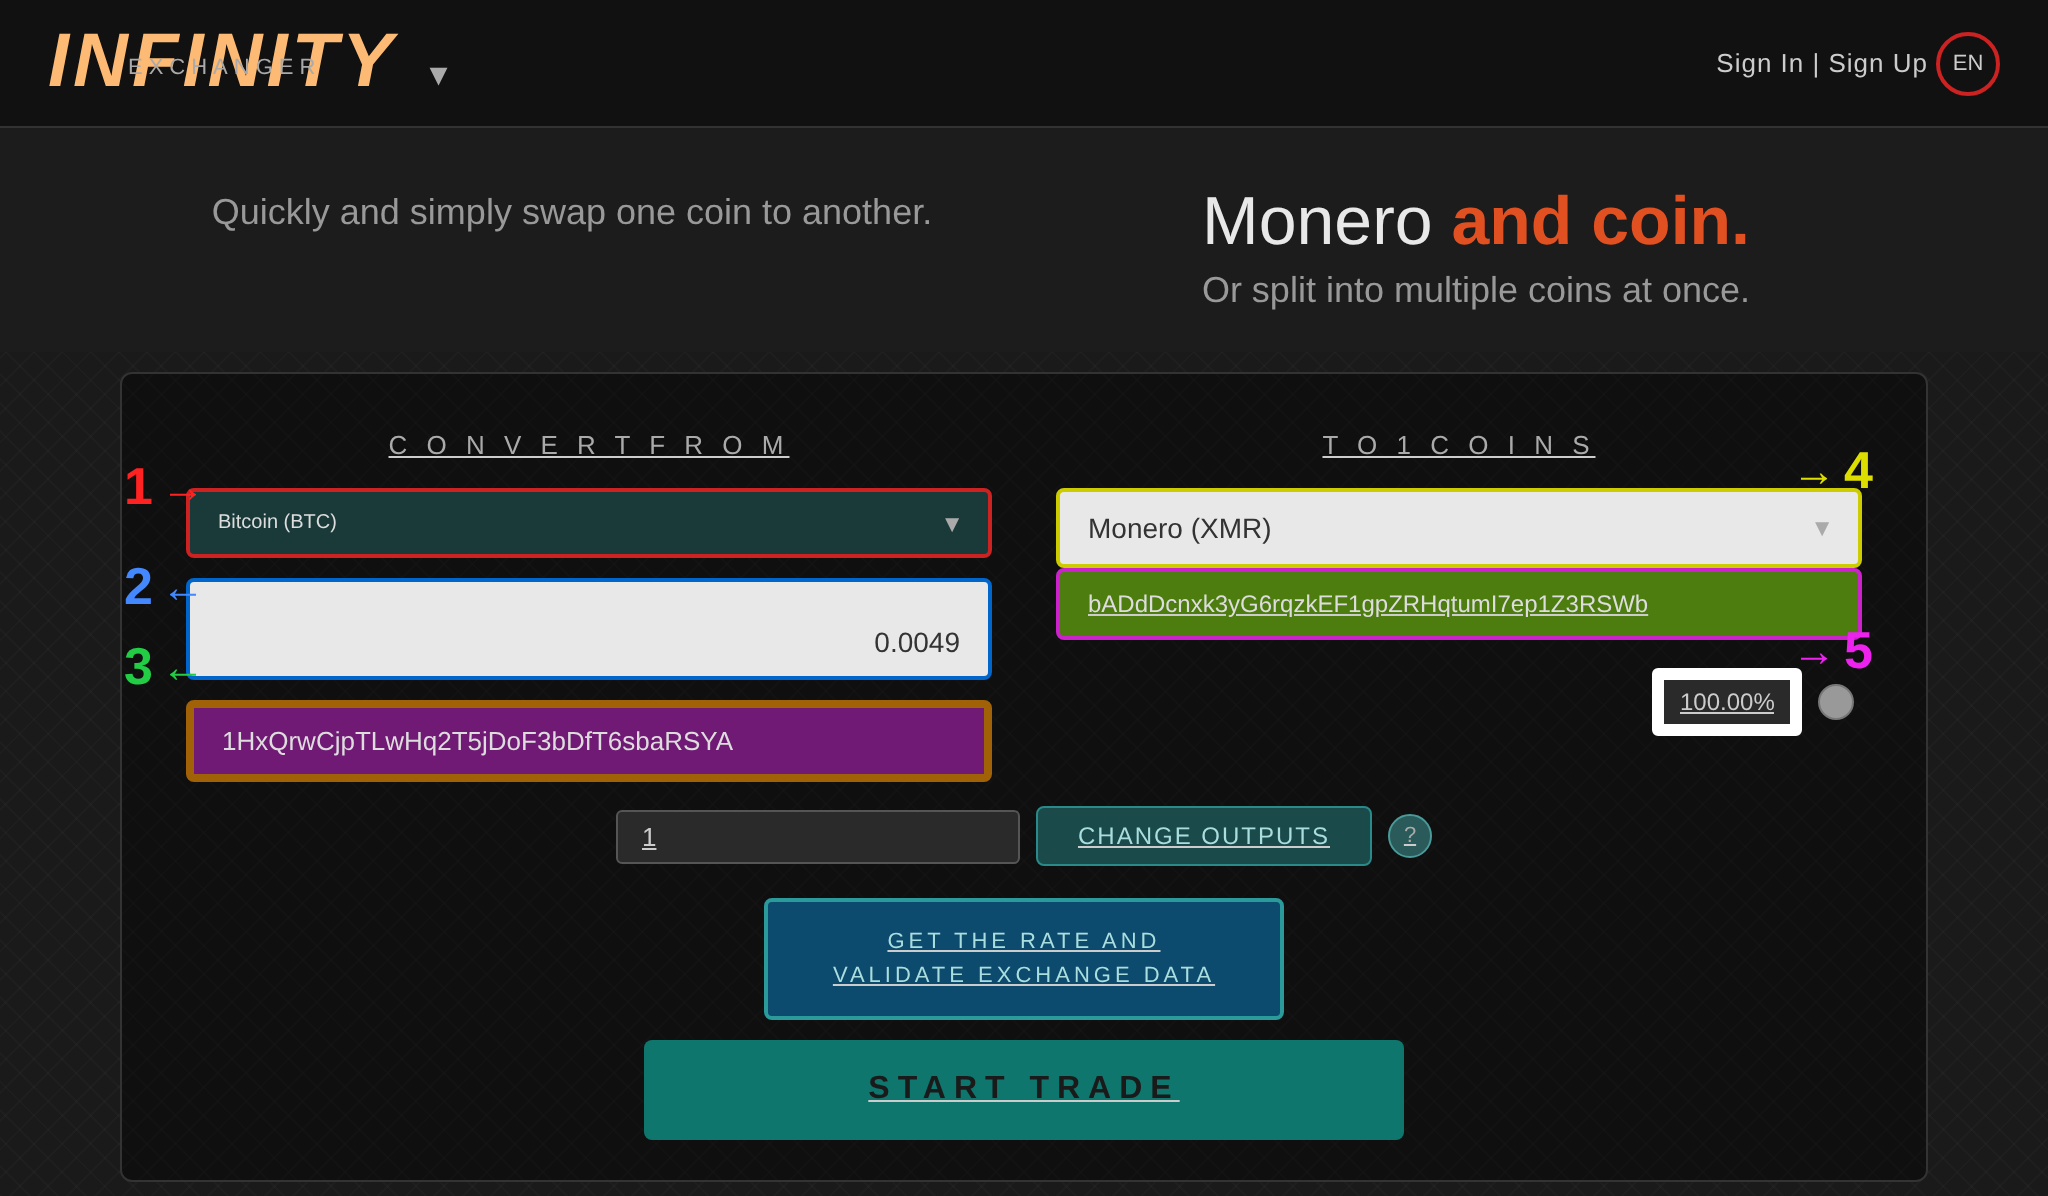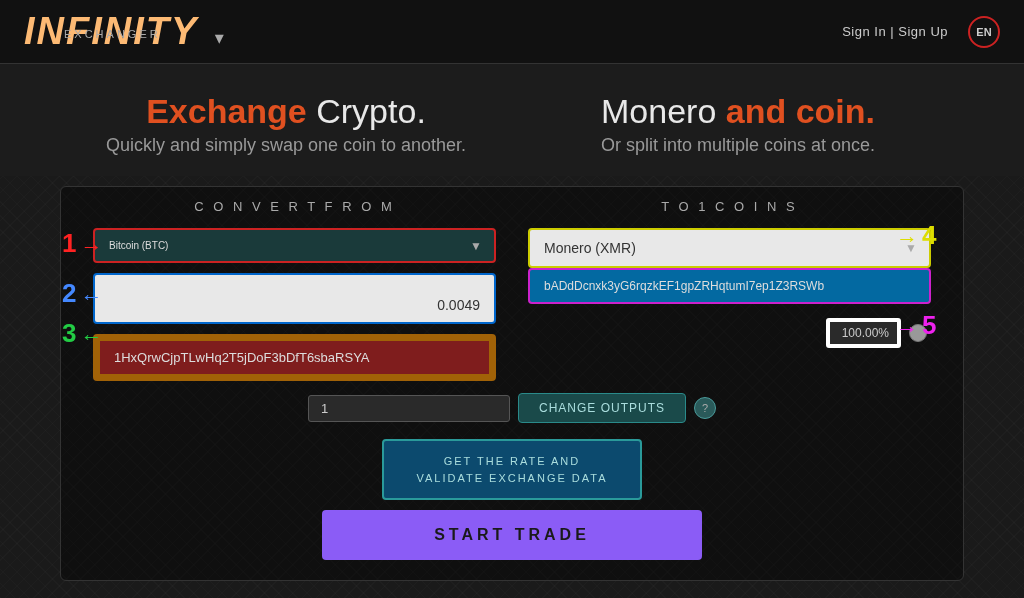--- a/index.html
+++ b/index.html
@@ -73,38 +73,38 @@
       position: absolute;
       top: 46px;
       left: 96px;
     }
     .logo-wrap {
       position: relative;
     }
     .header-right {
       display: flex;
       align-items: center;
-      gap: 20px;
+      gap: 4px;
       justify-content: flex-end;
     }
     .auth-links {
       color: #ccc;
       font-size: 13px;
       letter-spacing: 0.5px;
     }
     .lang-badge {
       border: 2px solid #cc2222;
       border-radius: 50%;
       width: 32px;
       height: 32px;
       display: flex;
       align-items: center;
       justify-content: center;
       font-size: 11px;
-      font-weight: bold;
+      font-weight: normal;
       color: #ccc;
     }
 
     
     .hero {
       background-color: #1c1c1c;
       padding: 28px 60px 20px;
       display: flex;
       justify-content: space-between;
       align-items: flex-start;
@@ -127,21 +127,22 @@
       color: #999;
       margin-top: 4px;
     }
 
     
     .main-card {
       margin: 10px 60px 0;
       background: rgba(0,0,0,0.4);
       border: 1px solid #333;
       border-radius: 6px;
-      padding: 12px 32px 20px;
+      padding: 28px 32px 20px;
+      text-decoration: underline;
     }
 
     .columns {
       display: flex;
       gap: 32px;
     }
 
     .col {
       flex: 1;
     }
@@ -197,23 +198,23 @@
       outline: none;
       color: #333;
       padding: 9px 14px;
       font-size: 14px;
       text-align: right;
       margin-top: 13px;
     }
 
     
     .address-wrapper {
-      border: 7px solid #a16207;
-      border-radius: 4px;
-      background: #7f1d1d;
+      border: 4px solid #a16207;
+      border-radius: 4px;
+      background: #701a75;
     }
     .address-input {
       width: 100%;
       background: transparent;
       border: none;
       outline: none;
       color: #ddd;
       padding: 9px 14px;
       font-size: 13px;
     }
@@ -234,21 +235,21 @@
       padding: 10px 14px;
       font-size: 14px;
       appearance: none;
       cursor: pointer;
     }
 
     
     .address-wrapper-right {
       border: 2px solid #cc22cc;
       border-radius: 4px;
-      background: #0369a1;
+      background: #4d7c0f;
       margin-bottom: 10px;
       display: flex;
       align-items: center;
     }
     .address-input-right {
       flex: 1;
       background: transparent;
       border: none;
       outline: none;
       color: #ddd;
@@ -259,21 +260,21 @@
     
     .percent-row {
       display: flex;
       align-items: center;
       justify-content: flex-end;
       gap: 8px;
       padding: 4px 4px;
     }
     .percent-input {
       background: #2a2a2a;
-      border: 4px solid #ffffff;
+      border: 6px solid #ffffff;
       border-radius: 3px;
       color: #ccc;
       padding: 4px 8px;
       font-size: 12px;
       width: 75px;
       text-align: right;
     }
     .color-circle {
       width: 18px;
       height: 18px;
@@ -337,21 +338,21 @@
       cursor: pointer;
       text-align: center;
       text-transform: uppercase;
       line-height: 1.5;
     }
 
     
     .start-trade-btn {
       display: block;
       margin: 0 auto;
-      background: #8b5cf6;
+      background: #0f766e;
       border: none;
       border-radius: 4px;
       color: #1a1a1a;
       padding: 16px 80px;
       font-size: 16px;
       letter-spacing: 4px;
       cursor: pointer;
       font-weight: bold;
       text-transform: uppercase;
       width: 100%;
@@ -396,23 +397,20 @@
       </div>
     </div>
     <div class="header-right">
       <span class="auth-links">Sign In | Sign Up</span>
       <div class="lang-badge">EN</div>
     </div>
   </div>
 
   <div class="hero">
     <div class="hero-left">
-      <div class="hero-title">
-        <span class="accent">Exchange</span>&nbsp;<span>Crypto.</span>
-      </div>
       <div class="hero-subtitle">Quickly and simply swap one coin to another.</div>
     </div>
     <div class="hero-right">
       <div class="hero-title">
         <span>Monero</span>&nbsp;<span class="accent">and coin.</span>
       </div>
       <div class="hero-subtitle">Or split into multiple coins at once.</div>
     </div>
   </div>
 

